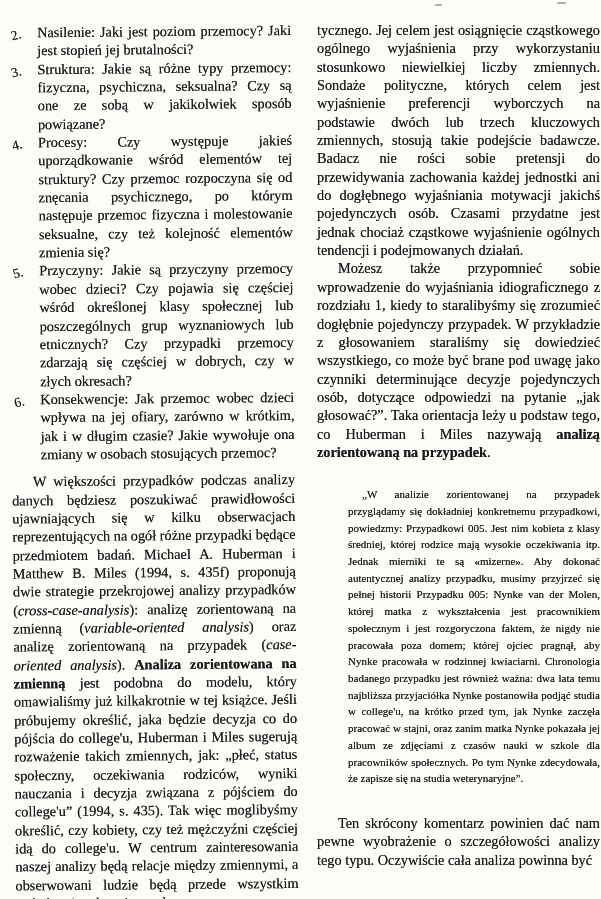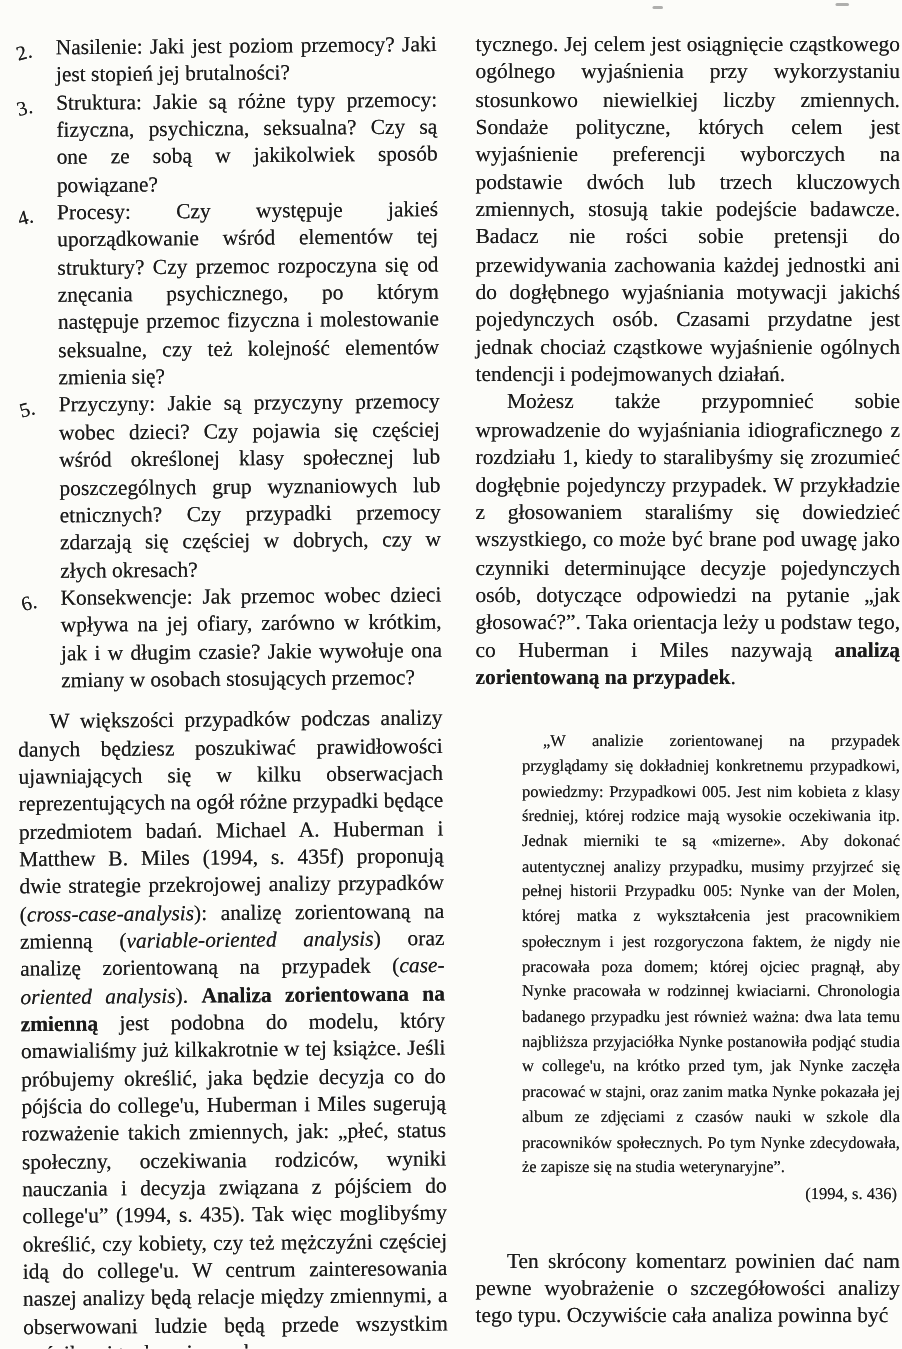--- a/index.html
+++ b/index.html
@@ -130,21 +130,20 @@
     </div>
 
     <div class="col">
 
       <p class="para">tycznego. Jej celem jest osiągnięcie cząstkowego ogólnego wyjaśnienia przy wykorzystaniu stosunkowo niewielkiej liczby zmiennych. Sondaże polityczne, których celem jest wyjaśnienie preferencji wyborczych na podstawie dwóch lub trzech kluczowych zmiennych, stosują takie podejście badawcze. Badacz nie rości sobie pretensji do przewidywania zachowania każdej jednostki ani do dogłębnego wyjaśniania motywacji jakichś pojedynczych osób. Czasami przydatne jest jednak chociaż cząstkowe wyjaśnienie ogólnych tendencji i podejmowanych działań.</p>
 
       <p class="para indent"><span>Możesz także przypomnieć sobie wprowadzenie do wyjaśniania idiograficznego z rozdziału 1, kiedy to staralibyśmy się zrozumieć dogłębnie pojedynczy przypadek. W przykładzie z głosowaniem staraliśmy się dowiedzieć wszystkiego, co może być brane pod uwagę jako czynniki determinujące decyzje pojedynczych osób, dotyczące odpowiedzi na pytanie „jak głosować?”. Taka orientacja leży u podstaw tego, co Huberman i Miles nazywają </span><span class="bd">analizą zorientowaną na przypadek</span><span>.</span></p>
 
       <div class="quote">
         <p class="quote-text">„W analizie zorientowanej na przypadek przyglądamy się dokładniej konkretnemu przypadkowi, powiedzmy: Przypadkowi 005. Jest nim kobieta z klasy średniej, której rodzice mają wysokie oczekiwania itp. Jednak mierniki te są «mizerne». Aby dokonać autentycznej analizy przypadku, musimy przyjrzeć się pełnej historii Przypadku 005: Nynke van der Molen, której matka z wykształcenia jest pracownikiem społecznym i jest rozgoryczona faktem, że nigdy nie pracowała poza domem; której ojciec pragnął, aby Nynke pracowała w rodzinnej kwiaciarni. Chronologia badanego przypadku jest również ważna: dwa lata temu najbliższa przyjaciółka Nynke postanowiła podjąć studia w college'u, na krótko przed tym, jak Nynke zaczęła pracować w stajni, oraz zanim matka Nynke pokazała jej album ze zdjęciami z czasów nauki w szkole dla pracowników społecznych. Po tym Nynke zdecydowała, że zapisze się na studia weterynaryjne”.</p>
-        <div class="quote-source">(1994, s. 436)</div>
       </div>
 
       <p class="para indent final">Ten skrócony komentarz powinien dać nam pewne wyobrażenie o szczegółowości analizy tego typu. Oczywiście cała analiza powinna być</p>
 
     </div>
 
   </div>
 </div>
 
 </body></html>

